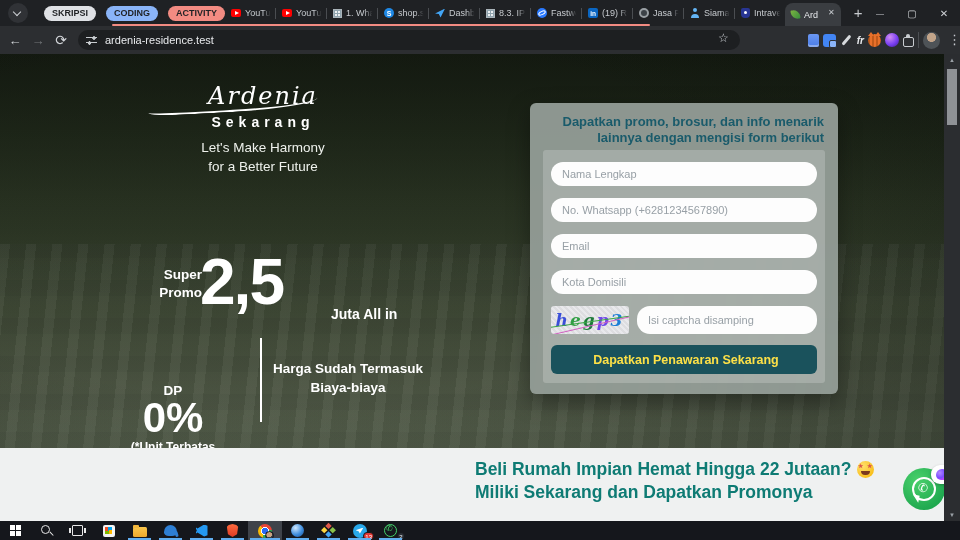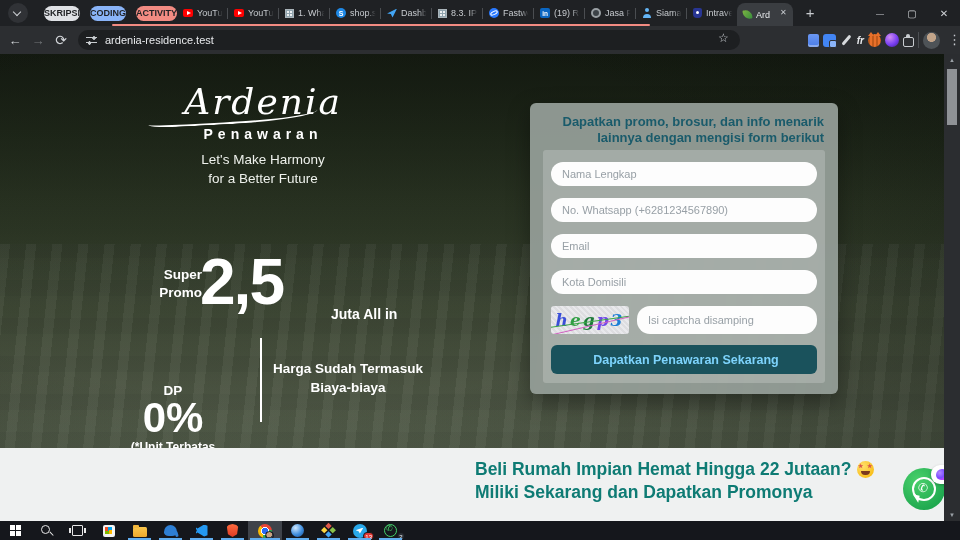--- a/index.html
+++ b/index.html
@@ -5,21 +5,21 @@
   html,body{margin:0;padding:0;background:#17181b;}
   *{box-sizing:border-box;font-family:"Liberation Sans",sans-serif;}
   #stage{position:relative;width:960px;height:540px;overflow:hidden;background:#202124;}
 
   
   .tabbar{position:absolute;left:0;top:0;width:960px;height:26px;background:#1f2124;}
   .tsearch{position:absolute;left:8px;top:3px;width:20px;height:20px;border:none;border-radius:50%;background:#303236;cursor:pointer;padding:0;}
   .chev{position:absolute;left:6px;top:6px;width:7px;height:7px;}
   .chev::before{content:"";position:absolute;left:0;top:0;width:5px;height:5px;border-right:1.6px solid #cfd2d6;border-bottom:1.6px solid #cfd2d6;transform:rotate(45deg);}
   .groupsrow{position:absolute;left:34px;top:0;height:26px;display:flex;align-items:center;}
-  .pill{height:15px;border-radius:8px;padding:0 0;font-size:9px;font-weight:bold;color:#1f2124;display:flex;align-items:center;margin-left:10px;cursor:pointer;}
+  .pill{height:15px;border-radius:8px;padding:0 8px;font-size:9px;font-weight:bold;color:#1f2124;display:flex;align-items:center;margin-left:10px;cursor:pointer;}
   .pill.skripsi{background:#dfe1e5;}
   .pill.coding{background:#8ab4f8;}
   .pill.activity{background:#f28b82;}
   .tab{width:50px;height:26px;display:flex;align-items:center;gap:4px;padding:0 3px 0 6px;overflow:hidden;cursor:pointer;flex:none;}
   .tab-title{flex:1;font-size:9px;color:#c7cbcf;white-space:nowrap;overflow:hidden;
     -webkit-mask-image:linear-gradient(90deg,#000 65%,transparent 95%);mask-image:linear-gradient(90deg,#000 65%,transparent 95%);}
   .sep{width:1px;height:11px;background:#4a4d51;flex:none;}
   .tab.active{width:56px;background:#3a3d41;border-radius:8px 8px 0 0;height:23px;margin-top:3px;}
   .tab.active .tab-title{color:#e8eaed;-webkit-mask-image:none;mask-image:none;}
   .tclose{width:10px;height:10px;position:relative;flex:none;cursor:pointer;}
@@ -78,21 +78,21 @@
   .hero{position:absolute;left:0;top:0;width:944px;height:394px;overflow:hidden;
     background:linear-gradient(180deg,#1f2719 0%,#26301f 22%,#2e3826 45%,#3b4531 66%,#4a5340 86%,#57624d 100%);}
   .roofs{position:absolute;left:0;right:0;top:190px;bottom:0;opacity:.55;
     background:
       repeating-linear-gradient(96deg,rgba(160,165,160,.14) 0 10px,rgba(40,45,40,.16) 10px 26px),
       repeating-linear-gradient(0deg,rgba(70,75,70,.22) 0 16px,rgba(120,125,118,.12) 16px 38px);}
   .vignette{position:absolute;inset:0;
     background:radial-gradient(120% 120% at 32% 42%,transparent 38%,rgba(8,12,8,.5)),
                linear-gradient(180deg,rgba(8,12,8,.5),rgba(8,12,8,.12) 38%,rgba(8,12,8,0) 62%);}
   .logo{position:absolute;left:138px;top:30px;width:250px;text-align:center;color:#fff;}
-  .logo .script{font-family:"DejaVu Serif",serif;font-style:italic;font-size:36px;line-height:1;letter-spacing:2px;}
+  .logo .script{font-family:"DejaVu Serif",serif;font-style:italic;font-size:24px;line-height:1;letter-spacing:2px;}
   .flourish{width:170px;height:10px;margin:-6px auto 0 10px;border-bottom:2px solid #fff;border-radius:0 0 100% 40%/0 0 18px 6px;transform:rotate(-3deg);}
   .logo .sub{font-size:14px;letter-spacing:5px;font-weight:bold;margin-top:2px;}
   .logo .tg{margin-top:9px;font-size:13.5px;line-height:1.4;color:#eef1ec;}
   .headline{position:absolute;left:70px;top:150px;width:388px;margin:0;text-align:center;font-size:19px;font-weight:normal;color:#f0b42a;line-height:1.2;}
   .headline .b{font-weight:bold;}
   .super{position:absolute;left:140px;top:212px;width:62px;text-align:right;color:#fff;font-weight:bold;font-size:13.5px;line-height:1.35;}
   .price{position:absolute;left:200px;top:198px;color:#fff;font-weight:bold;font-size:64px;line-height:.95;letter-spacing:-2px;}
   .suffix{position:absolute;left:331px;top:252px;color:#fff;font-weight:bold;font-size:14px;}
   .dpblock{position:absolute;left:122px;top:288px;width:102px;text-align:center;color:#fff;margin-top:41px;}
   .dpl{font-weight:bold;font-size:13.5px;}
@@ -111,21 +111,21 @@
   .caprow{display:flex;gap:8px;align-items:center;}
   .captcha{width:78px;height:28px;flex:none;border-radius:3px;position:relative;overflow:hidden;
     background:repeating-linear-gradient(45deg,rgba(0,0,0,.05) 0 2px,transparent 2px 4px),#e9e9ec;
     display:flex;align-items:center;justify-content:center;}
   .captcha::before{content:"";position:absolute;left:-4px;top:15px;width:90px;height:1.3px;background:#3aa544;transform:rotate(-8deg);}
   .captcha::after{content:"";position:absolute;left:-4px;top:19px;width:90px;height:1.2px;background:#d060c0;transform:rotate(-13deg);}
   .captxt{font-family:"DejaVu Serif",serif;font-style:italic;font-weight:bold;font-size:17px;letter-spacing:2px;
     background:linear-gradient(90deg,#3b4fd8 0 20%,#2f9e44 20% 42%,#1e7a3a 42% 60%,#7048e8 60% 80%,#1c7ed6 80% 100%);
     -webkit-background-clip:text;background-clip:text;color:transparent;}
   .caprow .fin.cap{height:28px;margin-bottom:0;flex:1;border-radius:13px;}
-  .submit{display:block;width:100%;height:29px;margin-top:11px;border:none;border-radius:6px;background:#1a525c;color:#7dd3fc;font-weight:bold;font-size:12.5px;cursor:pointer;padding-left:10px;}
+  .submit{display:block;width:100%;height:29px;margin-top:11px;border:none;border-radius:6px;background:#1a525c;color:#fde047;font-weight:bold;font-size:12.5px;cursor:pointer;padding-left:10px;}
 
   
   .bottom{position:absolute;left:0;top:394px;width:944px;height:73px;background:#eff1f1;}
   .bhead{position:absolute;left:475px;top:10px;width:436px;margin:0;font-size:17.5px;font-weight:bold;color:#0e7b74;line-height:1.3;}
   .emoji-face{display:inline-block;width:17px;height:17px;border-radius:50%;vertical-align:-3px;position:relative;margin:0 1px;
     background:radial-gradient(circle at 35% 30%,#ffdf6b,#f7b500);}
   .emoji-face::before{content:"★ ★";position:absolute;top:2px;left:0;right:0;text-align:center;font-size:6px;letter-spacing:1px;color:#d8564a;}
   .emoji-face::after{content:"";position:absolute;left:4px;right:4px;bottom:3px;height:4.5px;border-radius:0 0 9px 9px;background:#7c3a1d;}
   .fab{position:absolute;left:903px;top:20px;width:42px;height:42px;border-radius:50%;cursor:pointer;
     background:radial-gradient(circle at 35% 30%,#49d06b,#1fa84f 75%);display:flex;align-items:center;justify-content:center;}
@@ -343,21 +343,21 @@
   </div>
 
   <main class="page">
     <section class="hero">
       <div class="roofs"></div>
       <div class="vignette"></div>
 
       <div class="logo">
         <div class="script">Ardenia</div>
         <div class="flourish"></div>
-        <div class="sub">Penawaran</div>
+        <div class="sub">Sekarang</div>
         <div class="tg">
           <div>Let's Make Harmony</div>
           <div>for a Better Future</div>
         </div>
       </div>
 
 
       <div class="super">
         <div>Super</div>
         <div>Promo</div>

